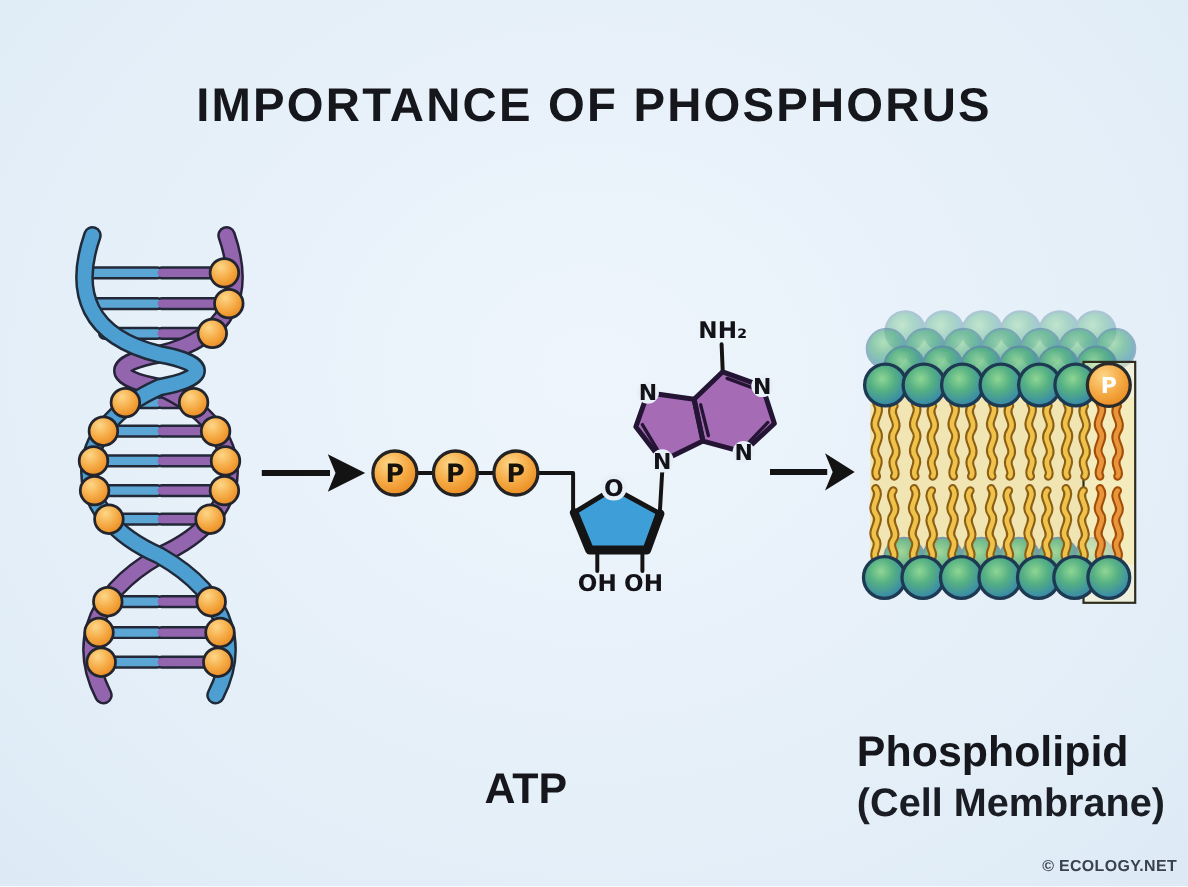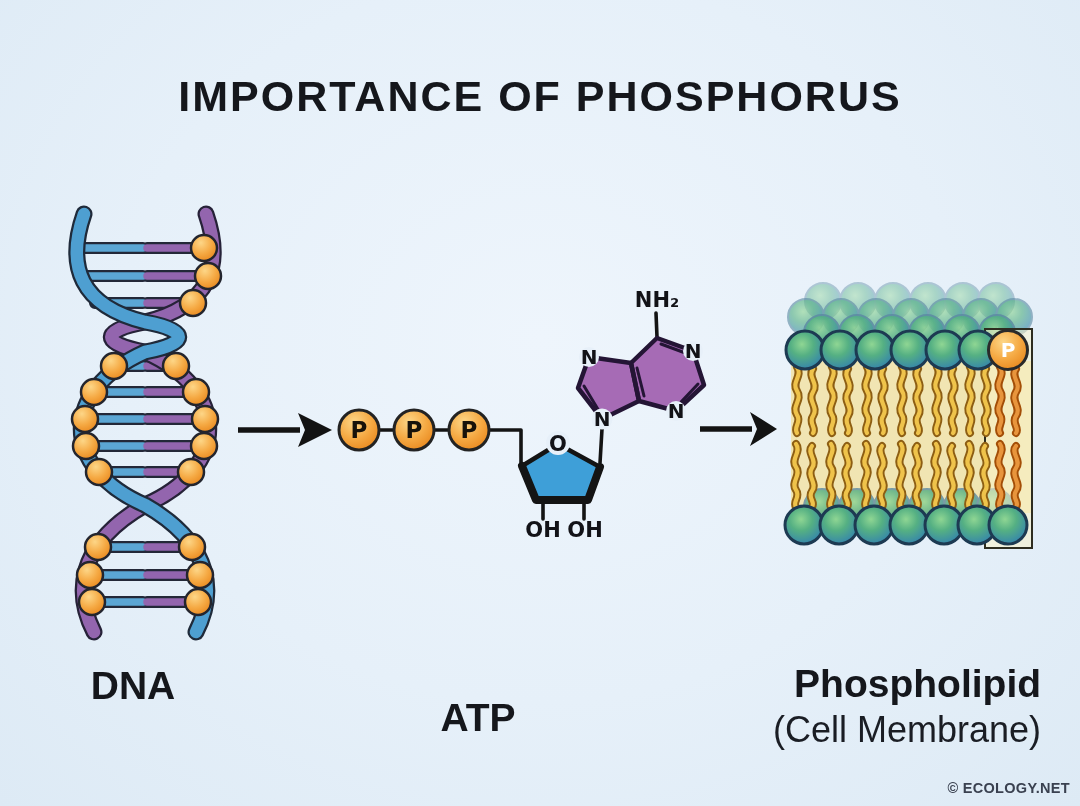--- a/index.html
+++ b/index.html
@@ -20,24 +20,24 @@
   .pLabelWhite{font-size:20px;font-weight:700;fill:#ffffff;}
   .tOut{stroke:var(--o);stroke-width:8;fill:none;stroke-linecap:round;}
   .tIn{stroke:var(--i);stroke-width:4.2;fill:none;stroke-linecap:round;}
   .tails-std{--o:#8D5E13;--i:#EFC34B;}
   .tails-hl{--o:#A34E07;--i:#E8953C;}
   .lbl{
     position:absolute;transform:translateX(-50%);
     font-weight:700;font-size:39px;color:#15171C;white-space:nowrap;
   }
   .lbl2{
-    position:absolute;transform:translateX(-50%);text-align:right;white-space:nowrap;
+    position:absolute;transform:translateX(-50%);text-align:left;white-space:nowrap;margin-left:12px;
   }
   .lbl2 .l1{font-weight:700;font-size:39px;color:#15171C;}
-  .lbl2 .l2{font-weight:400;font-size:36px;color:#1A1D24;margin-top:3px;}
+  .lbl2 .l2{font-weight:700;font-size:36px;color:#1A1D24;margin-top:3px;}
   .credit{
     position:absolute;right:10px;top:780px;
     font-size:14.5px;font-weight:600;color:#3A4150;letter-spacing:.3px;
   }
 </style>
 </head>
 <body>
 
 <div id="page">
 
@@ -237,21 +237,20 @@
           <circle cx="944" cy="525" r="19"></circle>
           <circle cx="977" cy="525" r="19"></circle>
         <circle cx="1008" cy="525" r="19"></circle>
       </g>
 
       <circle cx="1008" cy="350" r="19.5" fill="url(#phosG)" stroke="#2A2A2A" stroke-width="3"></circle>
       <text class="pLabelWhite" x="1008" y="357" text-anchor="middle">P</text>
     </g>
   </svg>
 
-  <div class="lbl" style="left:133px;top:664px">DNA</div>
   <div class="lbl" style="left:478px;top:696px">ATP</div>
   <div class="lbl2" style="left:907px;top:662px">
     <div class="l1">Phospholipid</div>
     <div class="l2">(Cell Membrane)</div>
   </div>
 
   <div class="credit">© ECOLOGY.NET</div>
 </div>
 
 </body></html>

